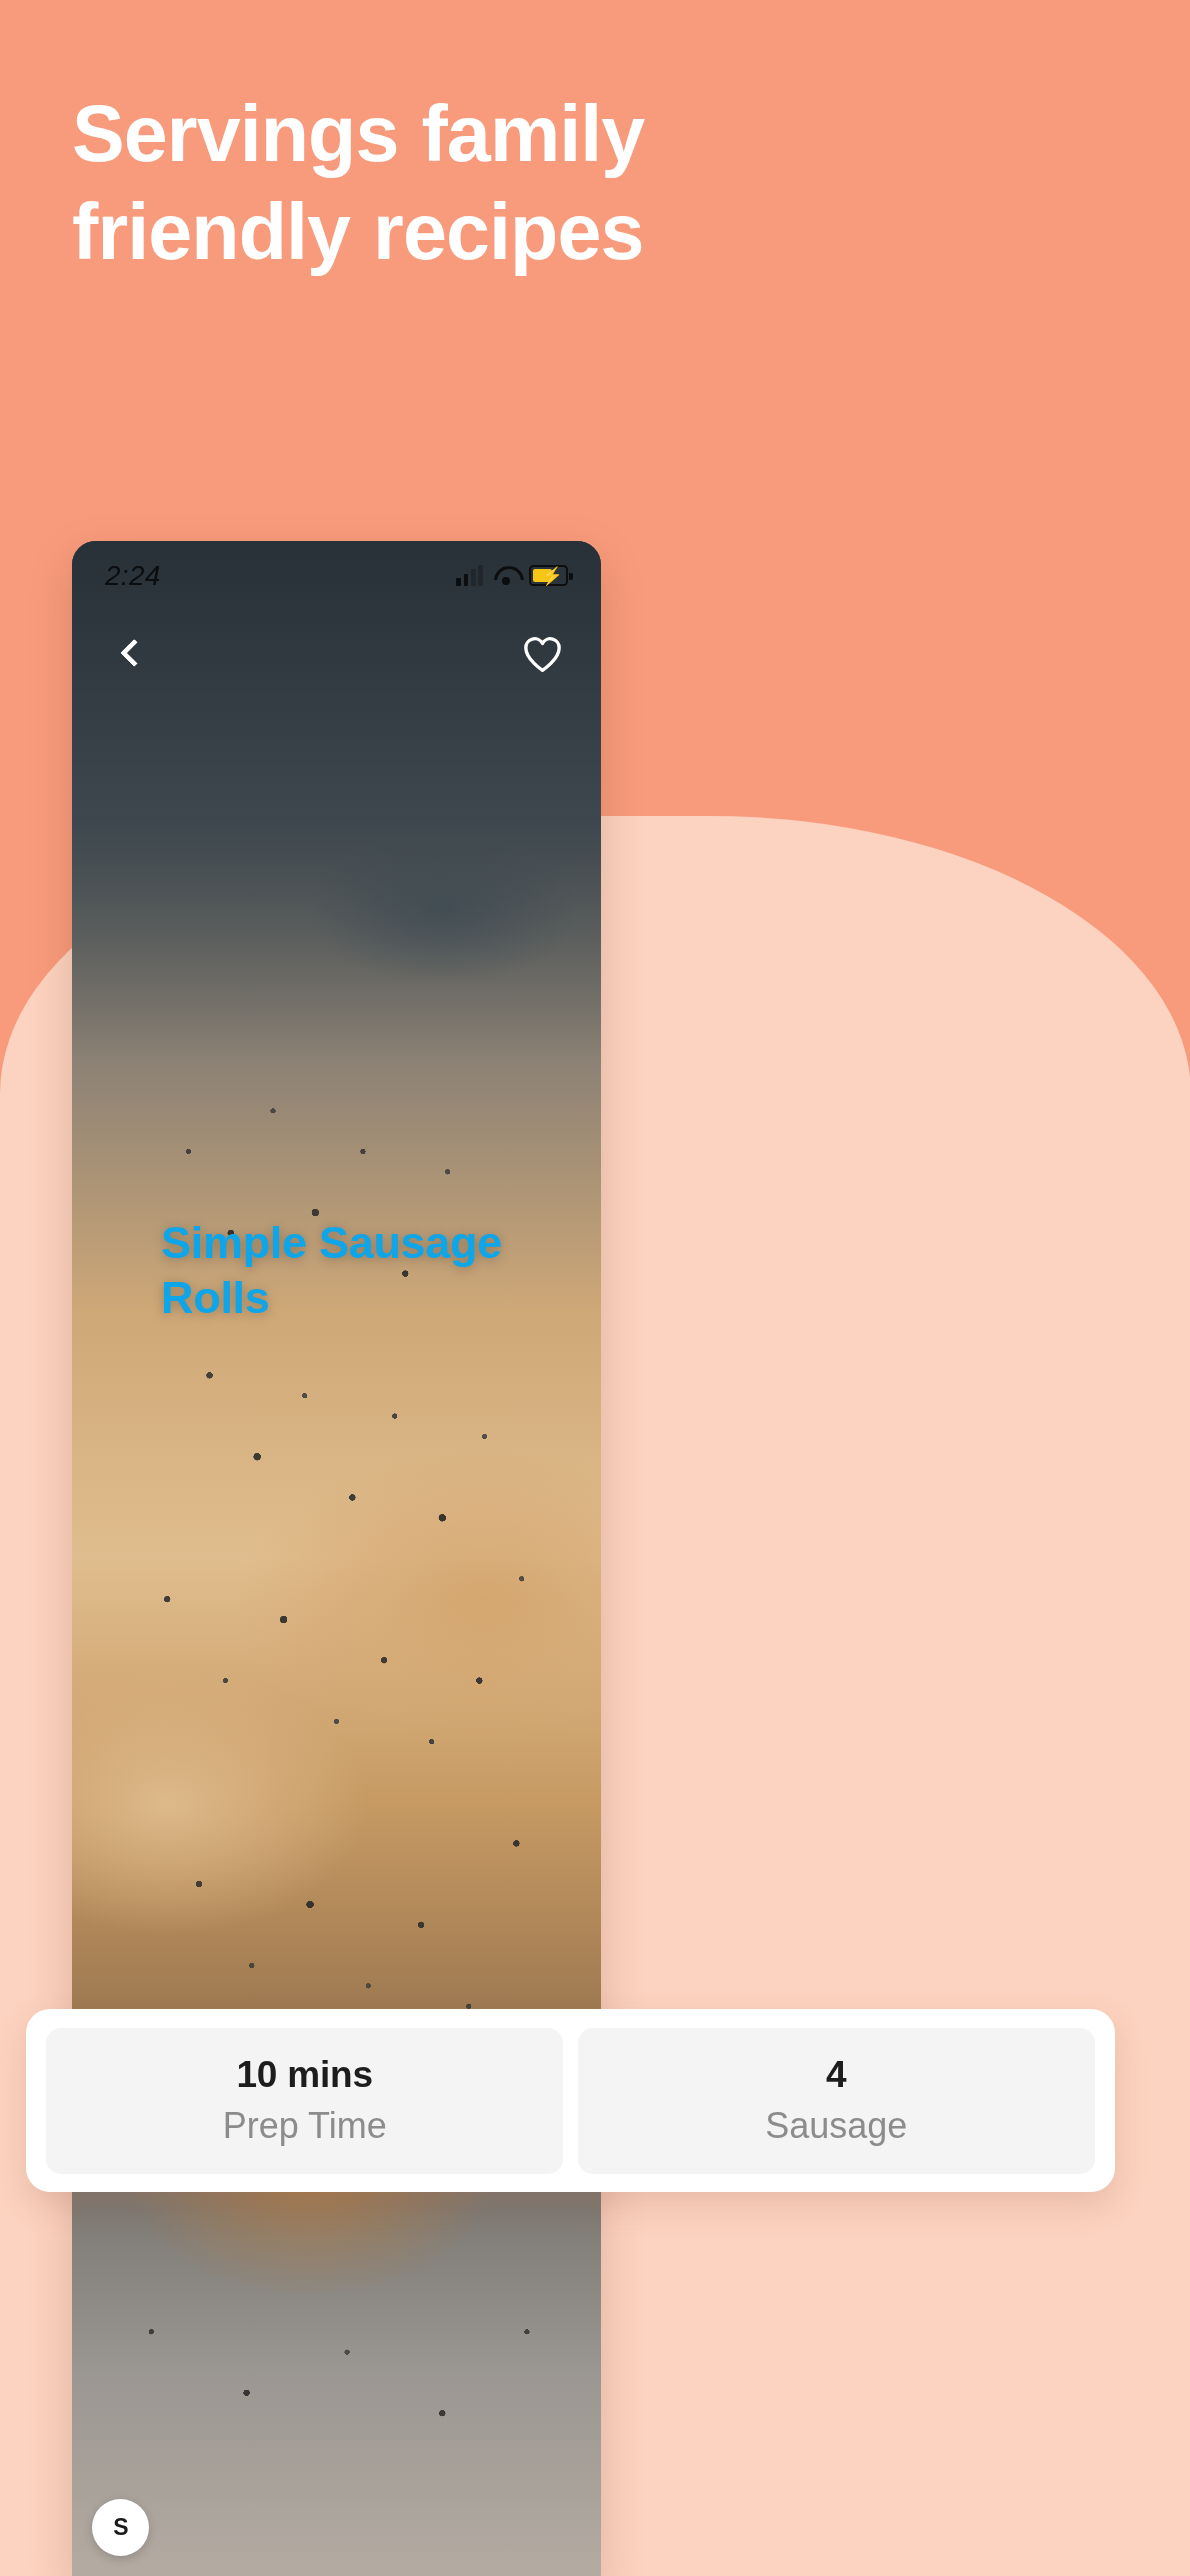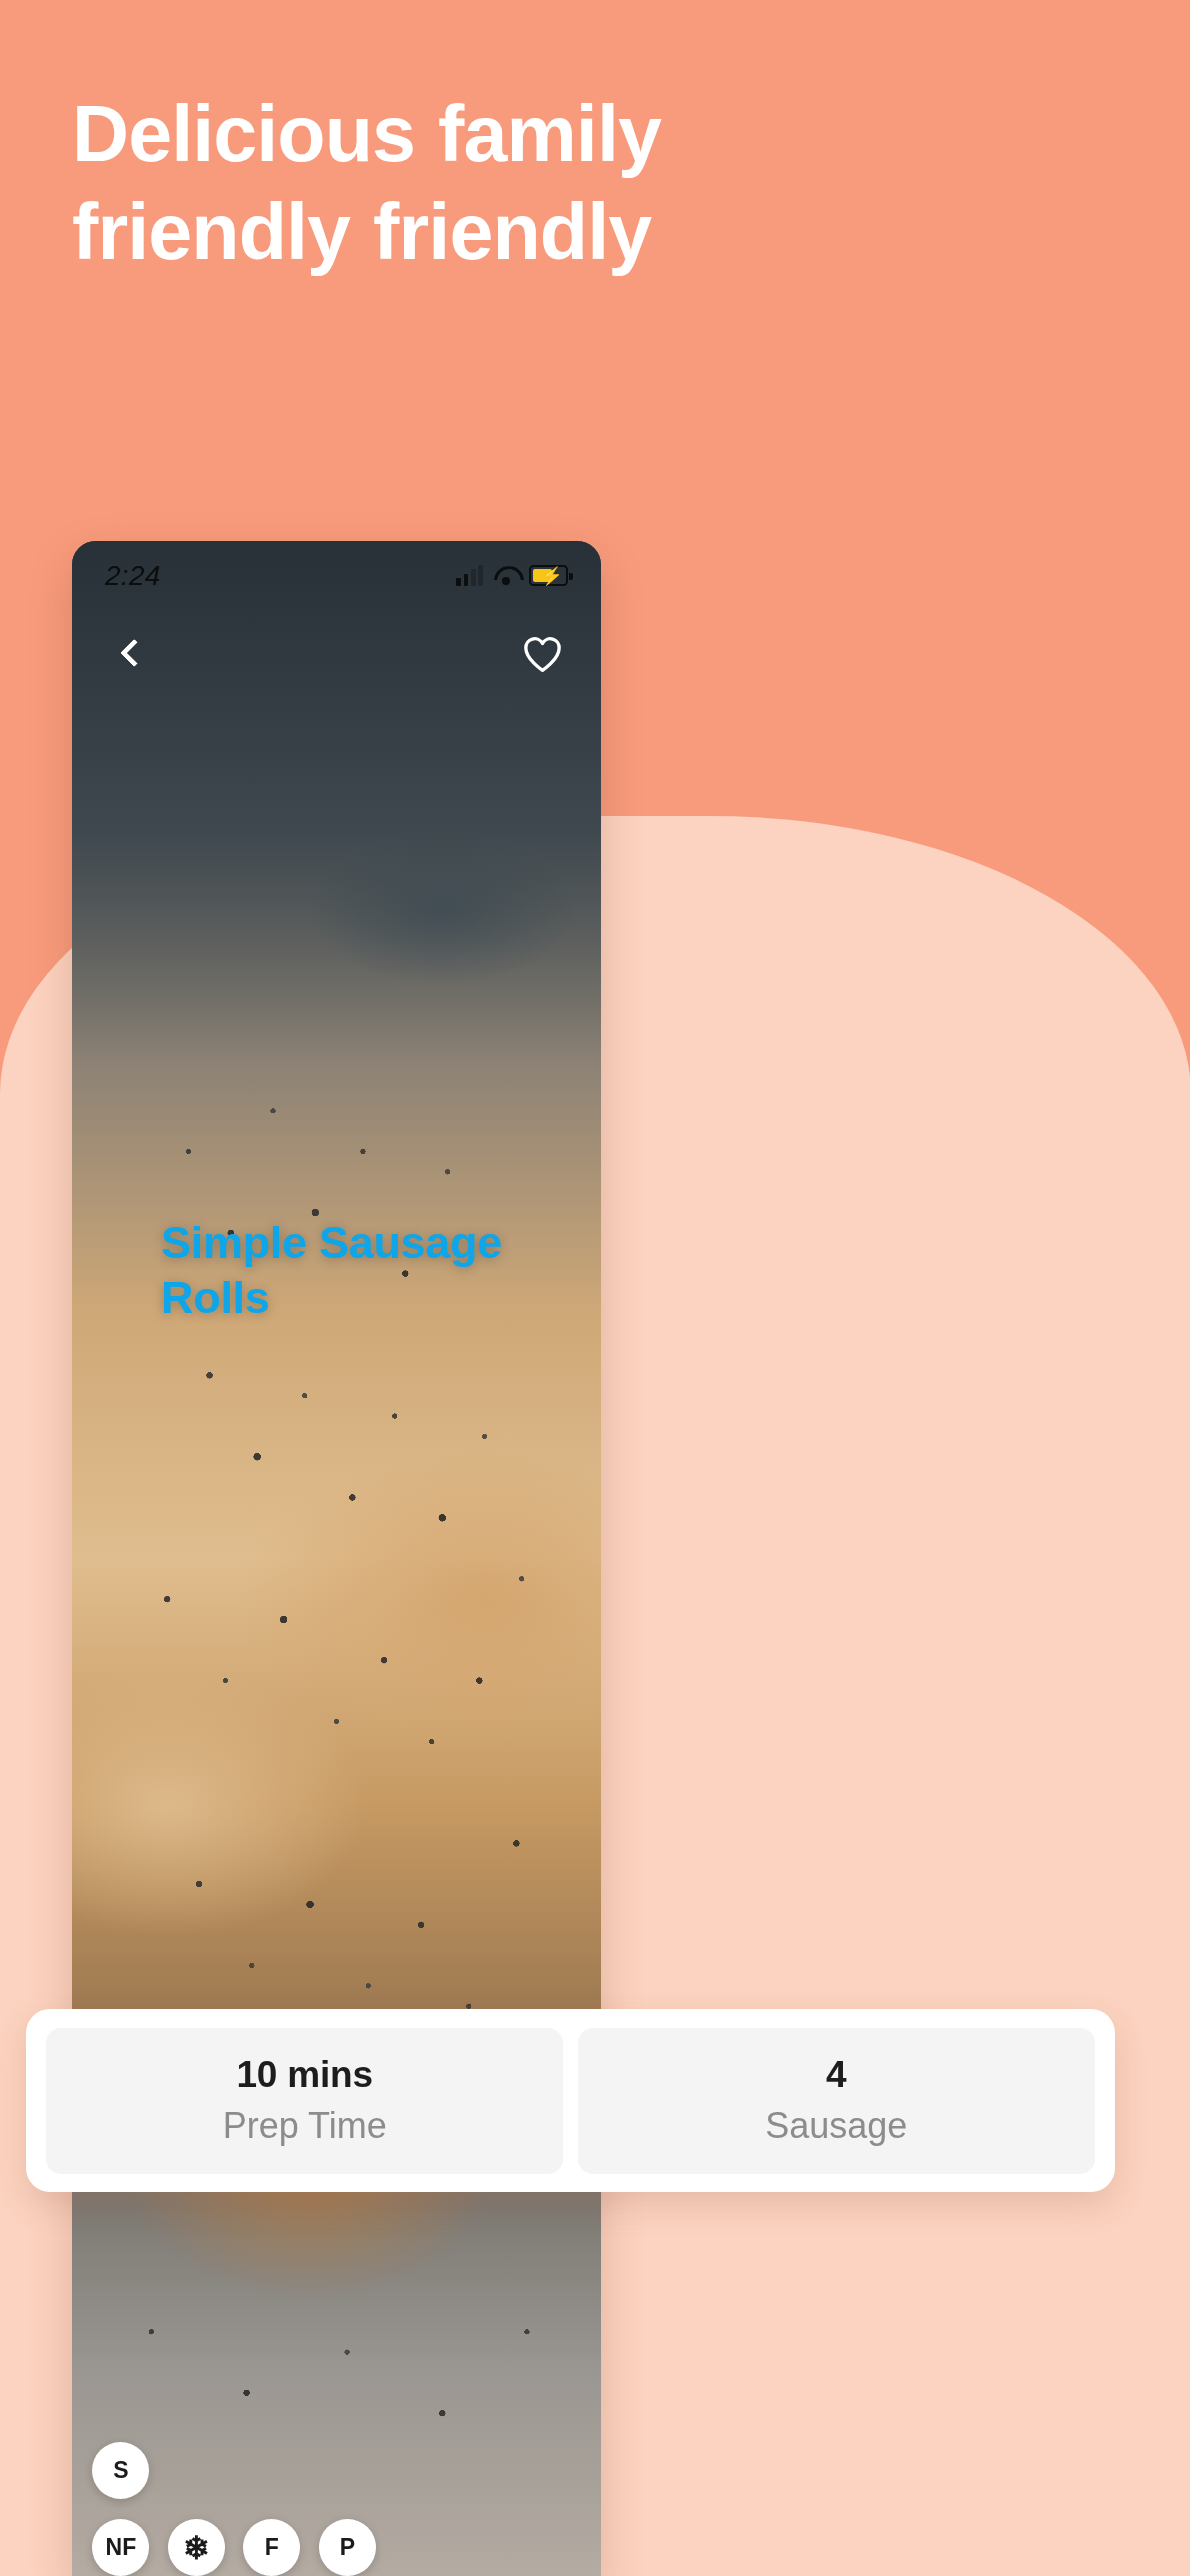--- a/index.html
+++ b/index.html
@@ -195,21 +195,21 @@
   }
   .tile .value { font-size:37px; font-weight:600; color:#1d1d1d; letter-spacing:-0.2px; }
   .tile .label { font-size:36px; color:#8C8C8C; font-weight:400; }
 </style>
 </head>
 <body>
 
 <div class="wash"></div>
 
 <div class="hero">
-  <h1>Delicious family friendly friendly</h1>
+  <h1>Servings family friendly recipes</h1>
 </div>
 
 <div class="phone">
 
   <div class="photo">
     <div class="seeds"></div>
   </div>
   <div class="photo-top-scrim"></div>
 
   <div class="statusbar">
@@ -239,26 +239,20 @@
       </svg>
     </div>
   </div>
 
   <div class="recipe-title">Simple Sausage Rolls</div>
 
   <div class="badges">
     <div class="badge-row r1">
       <div class="badge">S</div>
     </div>
-    <div class="badge-row r2">
-      <div class="badge">NF</div>
-      <div class="badge snow">❄</div>
-      <div class="badge">F</div>
-      <div class="badge">P</div>
-    </div>
   </div>
 </div>
 
 <div class="infocard">
   <div class="tile">
     <div class="value">10 mins</div>
     <div class="label">Prep Time</div>
   </div>
   <div class="tile">
     <div class="value">4</div>

